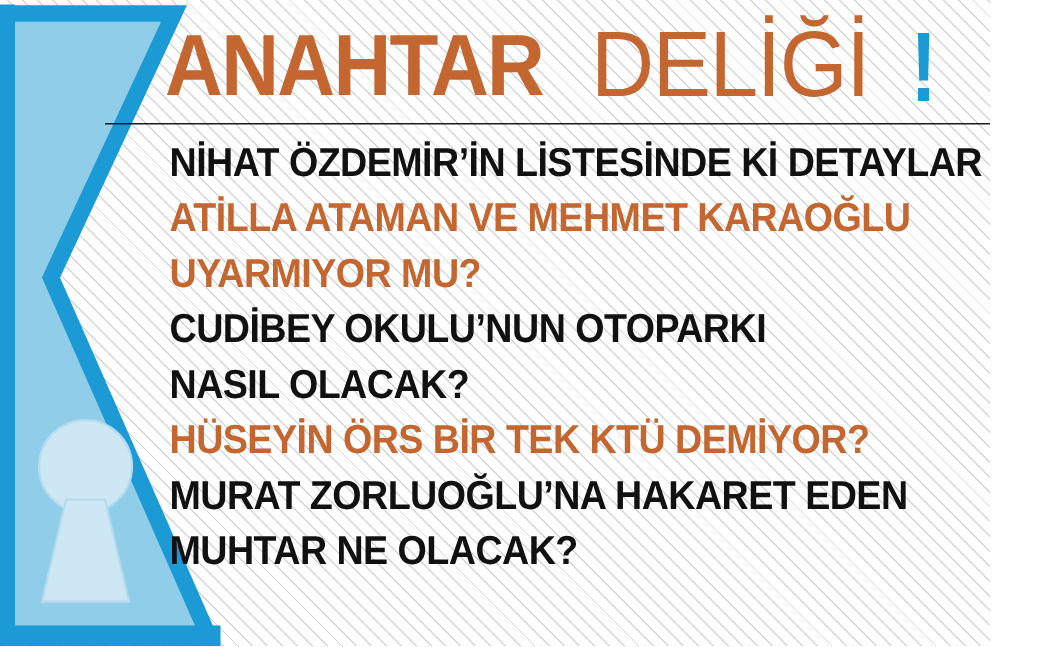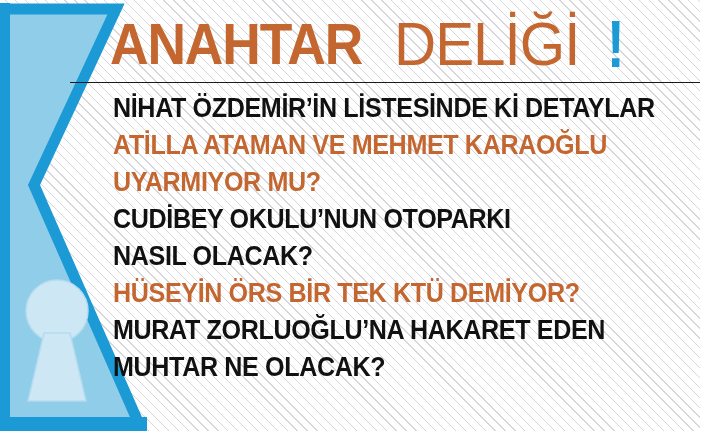--- a/index.html
+++ b/index.html
@@ -10,21 +10,20 @@
   body {
     font-family: "Liberation Sans", sans-serif;
   }
 
   #banner {
     position: relative;
     width: 660px;
     height: 431px;
     overflow: hidden;
     background: #ffffff;
-    padding-left: 40px;
   }
 
   
   #hatch-bg {
     position: absolute;
     left: 0; top: 0;
     width: 706px; height: 431px;
     background-color: #ffffff;
     background-image: repeating-linear-gradient(
         45deg,

